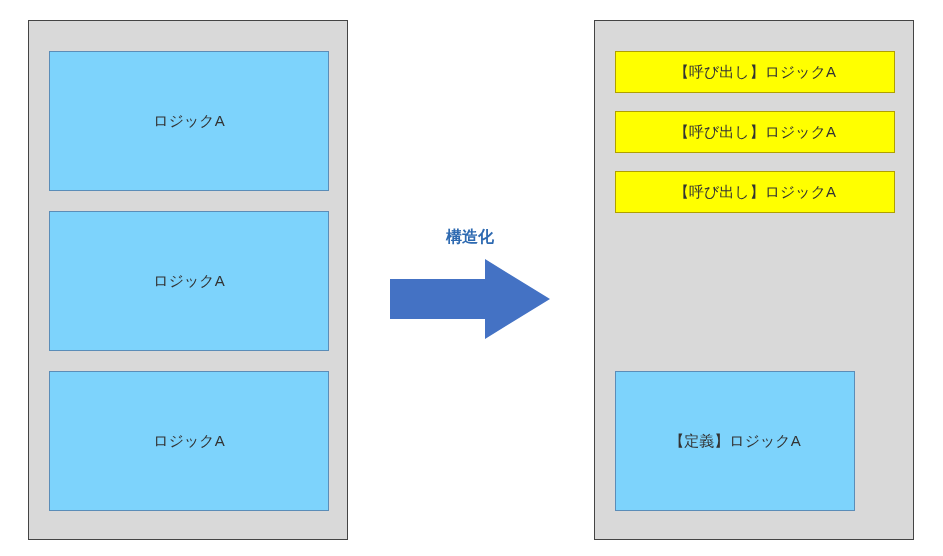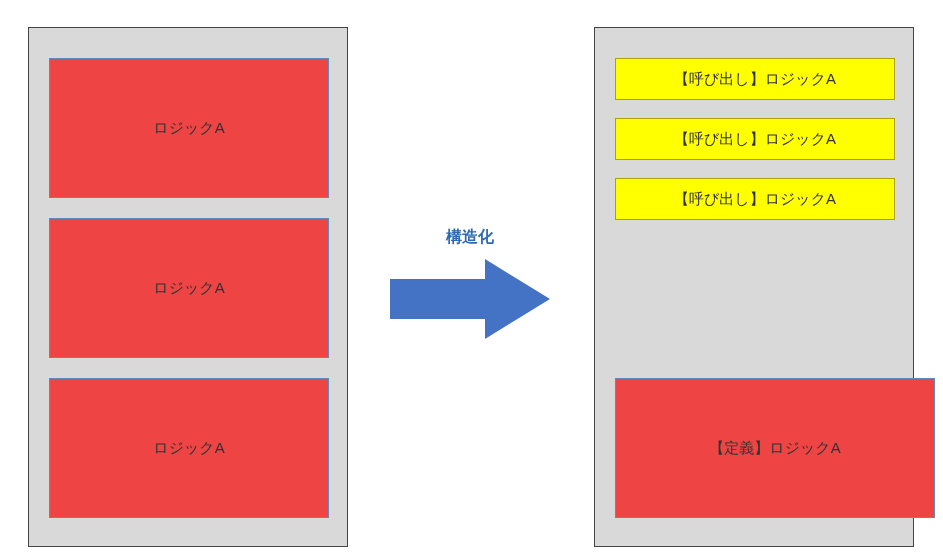--- a/index.html
+++ b/index.html
@@ -7,37 +7,36 @@
       width: 943px;
       height: 556px;
       background: #ffffff;
       font-family: "Meiryo", "Yu Gothic", sans-serif;
       position: relative;
     }
     .panel {
       position: absolute;
       background: #d9d9d9;
       border: 1px solid #444444;
-      margin-top: 7px;
     }
     .panel-left {
       left: 28px;
       top: 20px;
       width: 320px;
       height: 520px;
     }
     .panel-right {
       left: 594px;
       top: 20px;
       width: 320px;
       height: 520px;
     }
     .box-blue {
       position: absolute;
-      background: #ef4444;
+      background: #7dd3fc;
       border: 1px solid #5b8db8;
       display: flex;
       align-items: center;
       justify-content: center;
       font-size: 15px;
       color: #333333;
     }
     .box-yellow {
       position: absolute;
       background: #ffff00;
@@ -59,21 +58,21 @@
     .left-box-3 { top: 350px; }
     .right-call {
       left: 20px;
       width: 280px;
     }
     .right-call-1 { top: 30px; }
     .right-call-2 { top: 90px; }
     .right-call-3 { top: 150px; }
     .right-def {
       left: 20px;
-      width: 320px;
+      width: 240px;
       height: 140px;
       top: 350px;
     }
     .arrow-wrap {
       position: absolute;
       left: 375px;
       top: 200px;
       width: 190px;
       text-align: center;
     }

